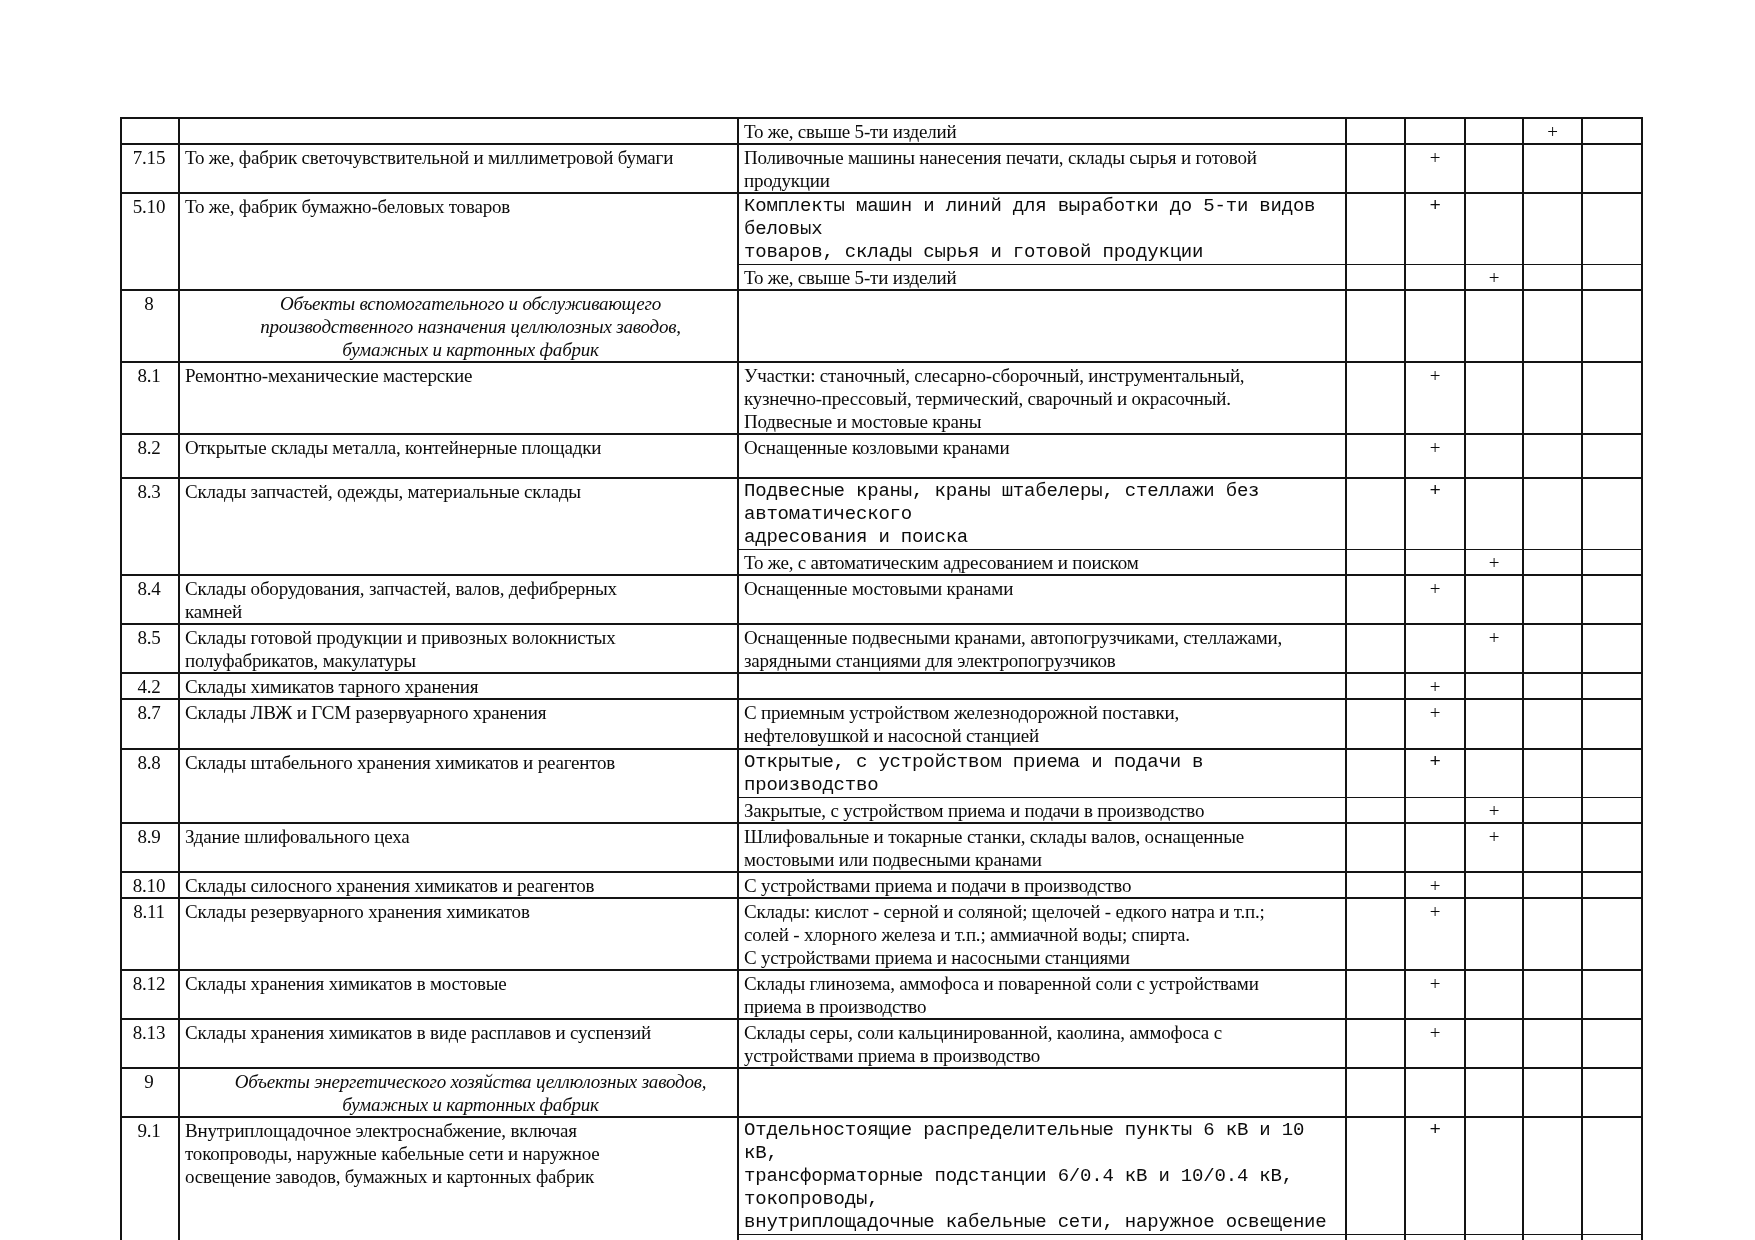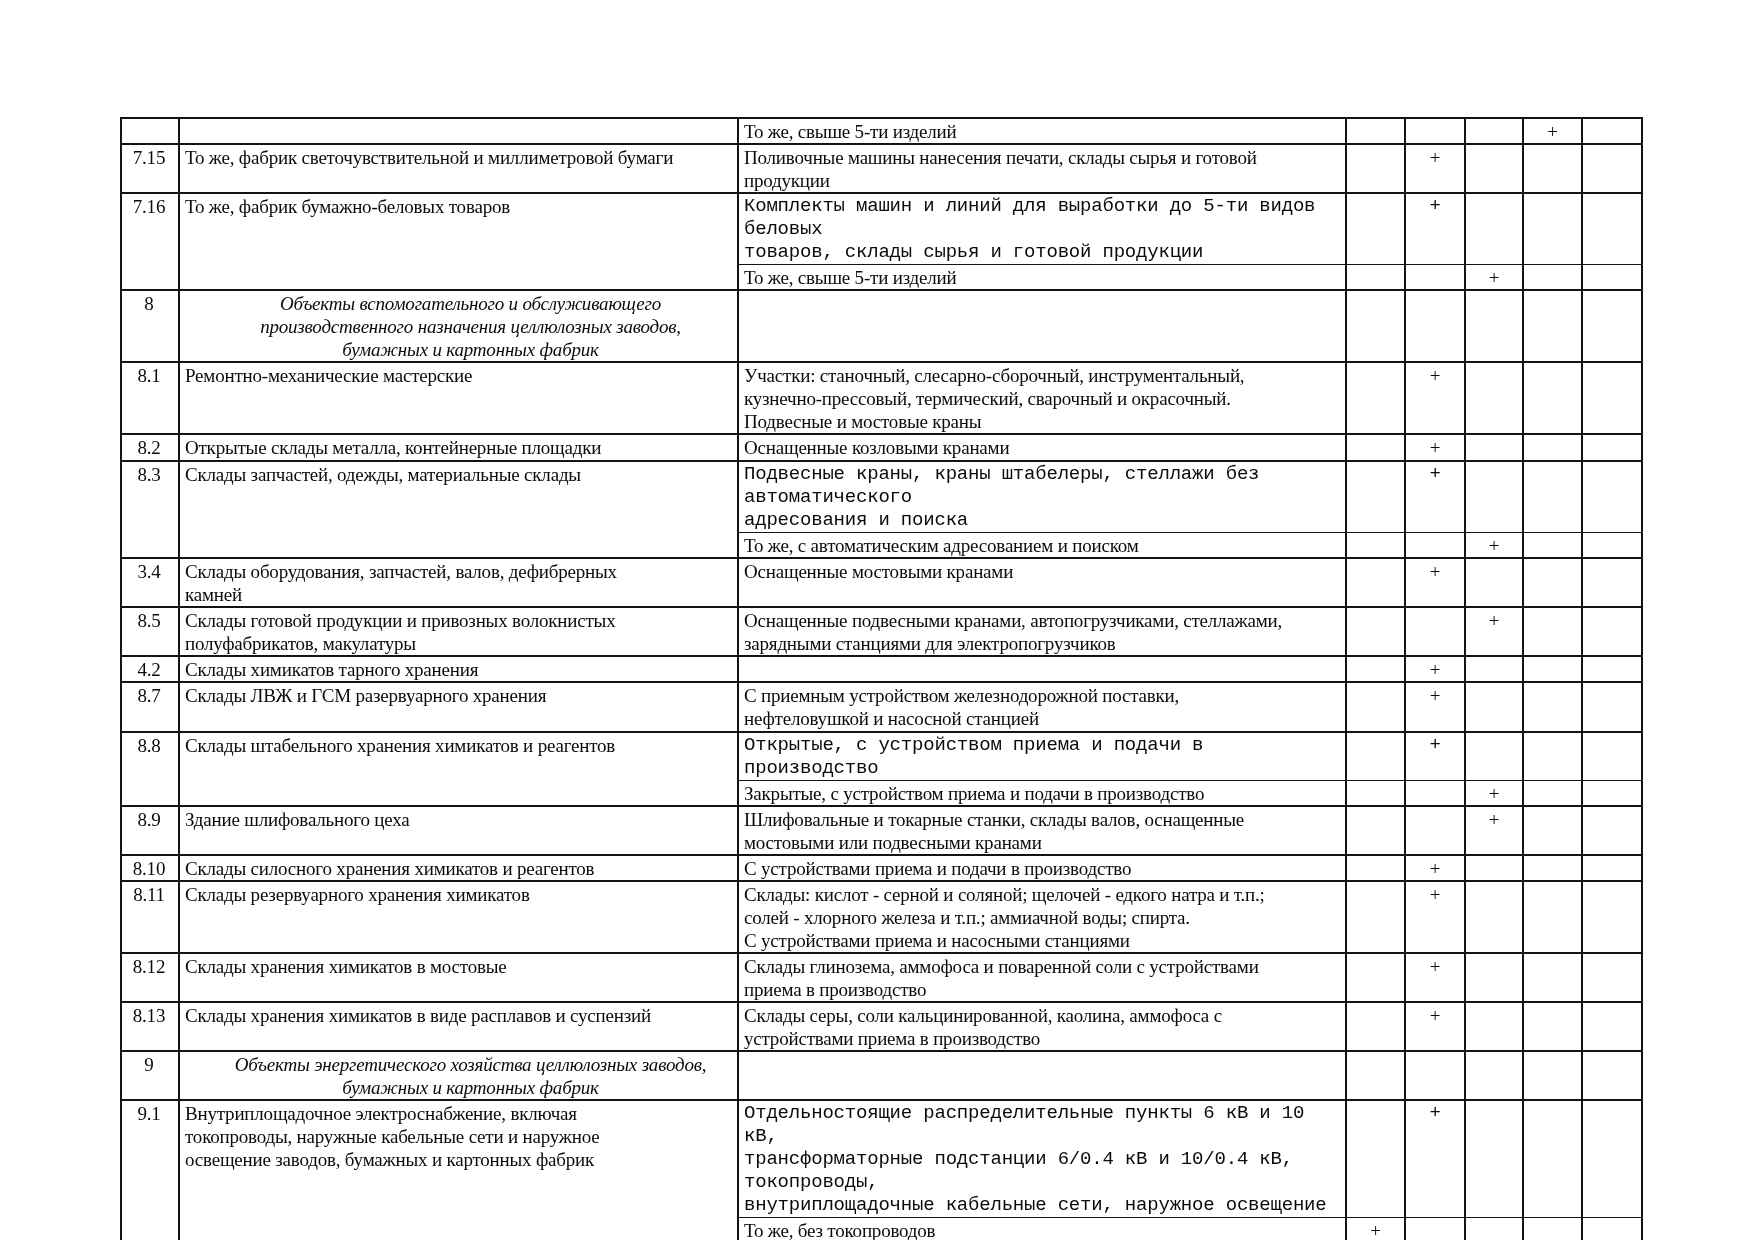--- a/index.html
+++ b/index.html
@@ -60,21 +60,21 @@
     <td class="desc">Поливочные машины нанесения печати, склады сырья и готовой
 продукции</td>
     <td class="mark"></td>
     <td class="mark">+</td>
     <td class="mark"></td>
     <td class="mark"></td>
     <td class="mark"></td>
   </tr>
 
   <tr style="height:46px">
-    <td class="num" rowspan="2">7.16</td>
+    <td class="num" rowspan="2">5.10</td>
     <td class="name" rowspan="2">То же, фабрик бумажно-беловых товаров</td>
     <td class="desc tb">Комплекты машин и линий для выработки до 5-ти видов беловых
 товаров, склады сырья и готовой продукции</td>
     <td class="mark tb"></td>
     <td class="mark tb">+</td>
     <td class="mark tb"></td>
     <td class="mark tb"></td>
     <td class="mark tb"></td>
   </tr>
 
@@ -106,21 +106,21 @@
     <td class="desc">Участки: станочный, слесарно-сборочный, инструментальный,
 кузнечно-прессовый, термический, сварочный и окрасочный.
 Подвесные и мостовые краны</td>
     <td class="mark"></td>
     <td class="mark">+</td>
     <td class="mark"></td>
     <td class="mark"></td>
     <td class="mark"></td>
   </tr>
 
-  <tr style="height:27px">
+  <tr style="height:44px">
     <td class="num">8.2</td>
     <td class="name">Открытые склады металла, контейнерные площадки</td>
     <td class="desc">Оснащенные козловыми кранами</td>
     <td class="mark"></td>
     <td class="mark">+</td>
     <td class="mark"></td>
     <td class="mark"></td>
     <td class="mark"></td>
   </tr>
 
@@ -139,21 +139,21 @@
   <tr style="height:25px">
     <td class="desc tt">То же, с автоматическим адресованием и поиском</td>
     <td class="mark tt"></td>
     <td class="mark tt"></td>
     <td class="mark tt">+</td>
     <td class="mark tt"></td>
     <td class="mark tt"></td>
   </tr>
 
   <tr style="height:47px">
-    <td class="num">3.4</td>
+    <td class="num">8.4</td>
     <td class="name">Склады оборудования, запчастей, валов, дефибрерных
 камней</td>
     <td class="desc">Оснащенные мостовыми кранами</td>
     <td class="mark"></td>
     <td class="mark">+</td>
     <td class="mark"></td>
     <td class="mark"></td>
     <td class="mark"></td>
   </tr>
 

